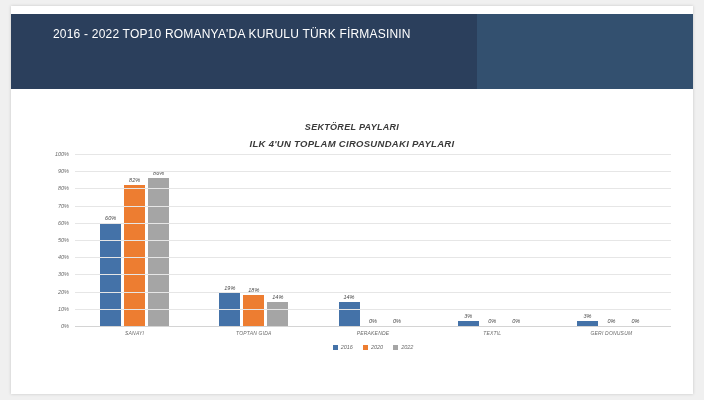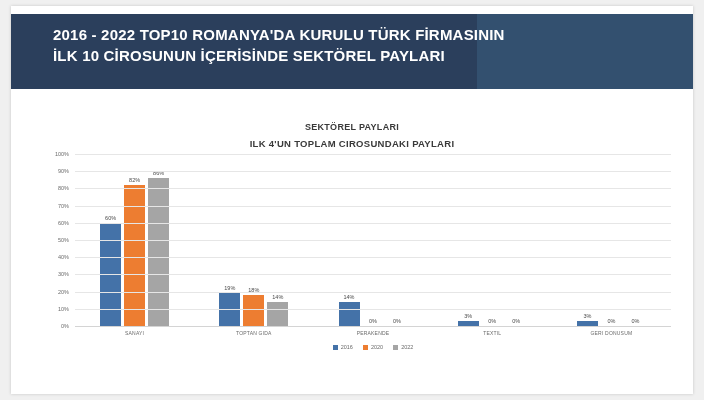--- a/index.html
+++ b/index.html
@@ -37,32 +37,33 @@
     width: 216px;
     height: 75px;
     background: #33506f;
   }
   .title-text {
     position: absolute;
     left: 42px;
     top: 18px;
     width: 560px;
     color: #ffffff;
-    font-size: 15px;
-    font-weight: bold;
+    font-size: 12px;
+    font-weight: normal;
     line-height: 21px;
     letter-spacing: 0.2px;
     z-index: 2;
   }
   .chart-area {
     position: absolute;
     left: 0;
     top: 96px;
     width: 682px;
     height: 280px;
+    font-style: italic;
   }
   .chart-title {
     text-align: center;
     font-size: 9px;
     font-weight: bold;
     color: #3a3a3a;
     letter-spacing: 0.3px;
     margin-top: 20px;
   }
   .chart-subtitle {
@@ -196,21 +197,20 @@
 </head>
 <body>
 
 <div class="slide">
 
   <div class="title-band">
     <div class="band-right"></div>
   </div>
   <div class="title-text">
     <div>2016 - 2022 TOP10 ROMANYA'DA KURULU TÜRK FİRMASININ</div>
-    <div>İLK 10  CİROSUNUN İÇERİSİNDE SEKTÖREL PAYLARI</div>
   </div>
 
   <div class="chart-area">
     <div class="chart-title">SEKTÖREL PAYLARI</div>
     <div class="chart-subtitle">ILK 4'UN TOPLAM CIROSUNDAKI PAYLARI</div>
 
     <div class="plot-wrap">
       <div class="y-axis" id="y-axis">
           <div class="y-tick" style="top: 0px;">100%</div>
           <div class="y-tick" style="top: 17.2px;">90%</div>

